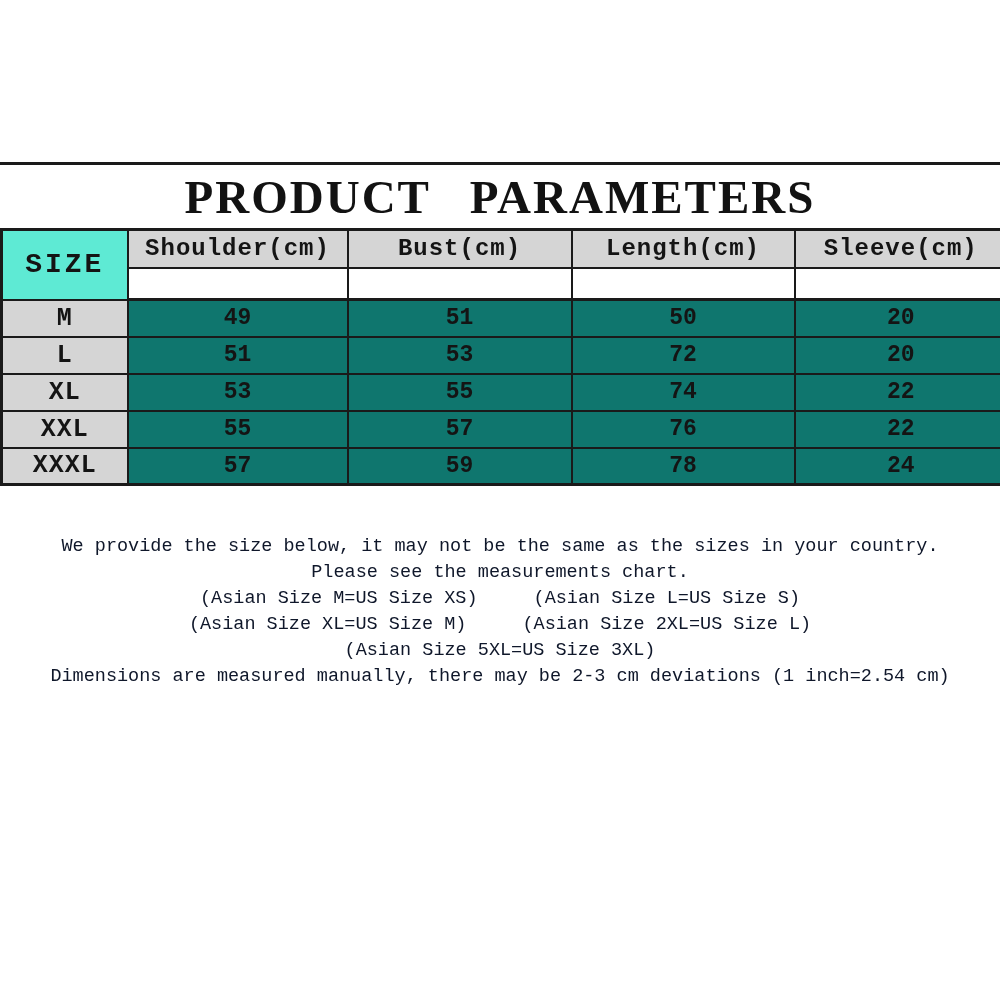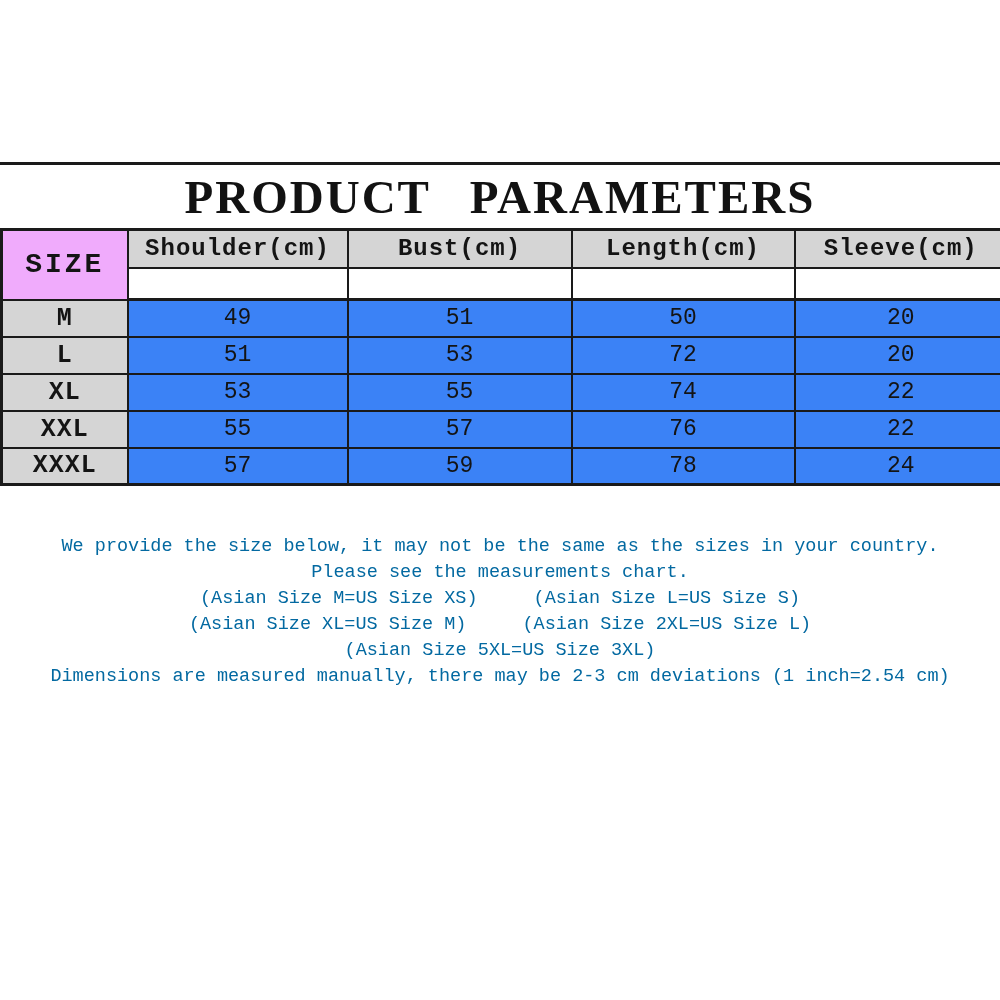--- a/index.html
+++ b/index.html
@@ -50,21 +50,21 @@
     overflow: hidden;
     white-space: nowrap;
   }
   .col-size    { width: 126px; }
   .col-shoulder{ width: 220px; }
   .col-bust    { width: 224px; }
   .col-length  { width: 223px; }
   .col-sleeve  { width: 213px; }
 
   th.corner-cell {
-    background: #f0abfc;
+    background: #5eead4;
     font-size: 28px;
     font-weight: bold;
     letter-spacing: 3px;
   }
   tr.header-row th.col-head {
     background: #d5d5d5;
     height: 38px;
     font-size: 24px;
     font-weight: bold;
     letter-spacing: 1px;
@@ -75,33 +75,33 @@
     border-bottom: 3px solid #1a1a1a;
   }
   tr.data-row { height: 37px; }
   tr.data-row td.size-cell {
     background: #d5d5d5;
     font-weight: bold;
     font-size: 25px;
     letter-spacing: 1px;
   }
   tr.data-row td.value-cell {
-    background: #3b82f6;
-    font-weight: normal;
+    background: #0f766e;
+    font-weight: bold;
     font-size: 23px;
   }
 
   .notes {
     position: absolute;
     top: 534px; left: 0;
     width: 1000px;
     text-align: center;
     font-size: 18.5px;
     line-height: 26px;
-    color: #0369a1;
+    color: #0f172a;
     white-space: nowrap;
   }
   .pair-line {
     display: flex;
     justify-content: center;
     gap: 56px;
   }
 </style>
 </head>
 <body>

